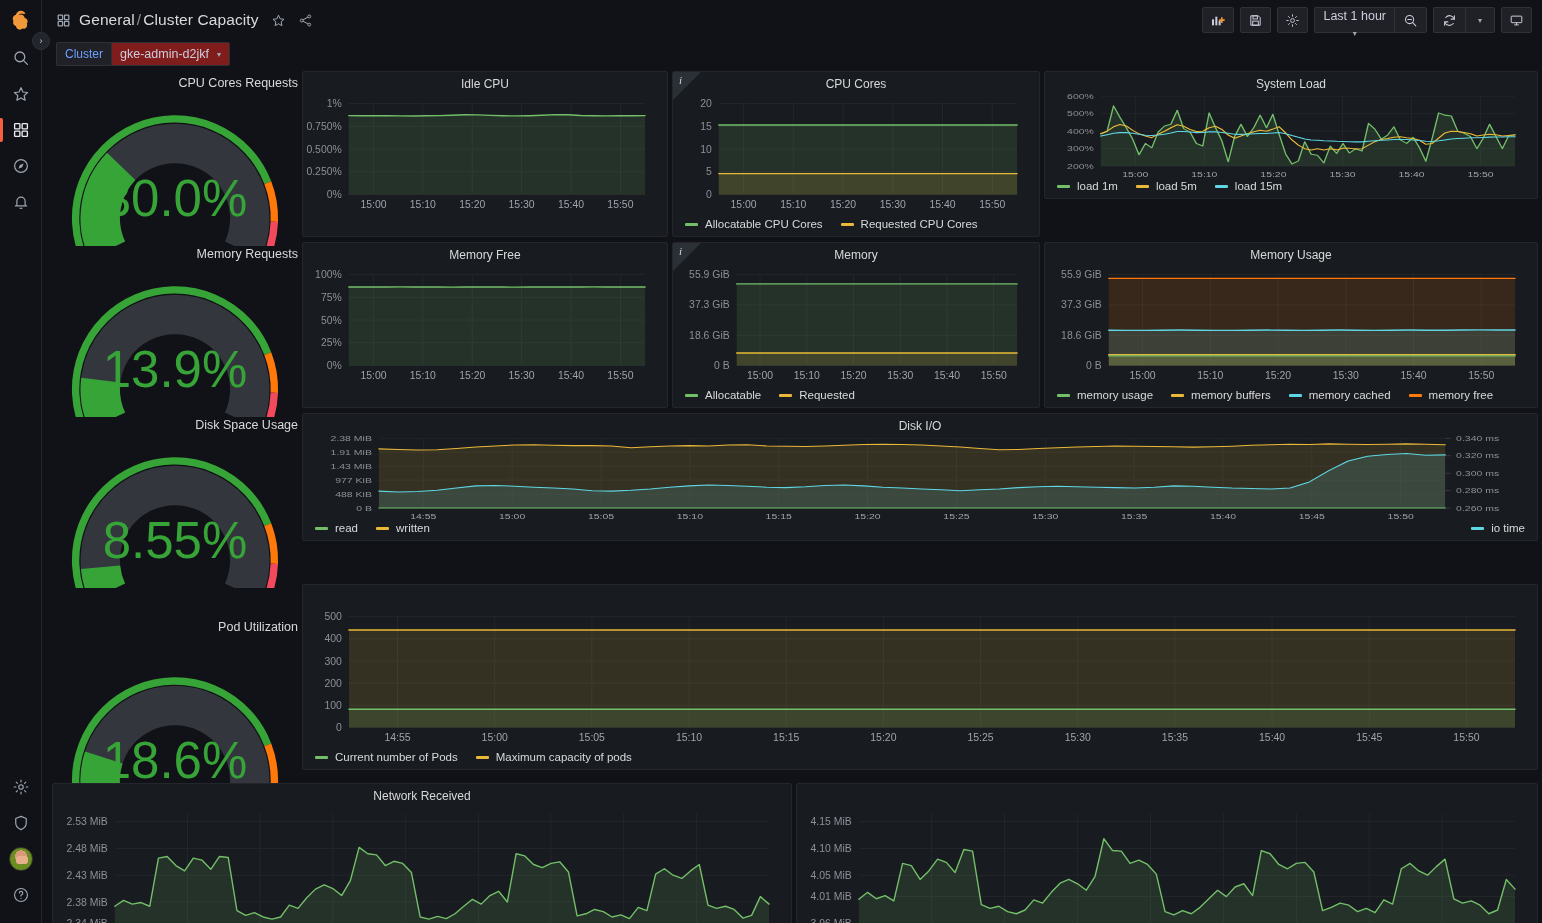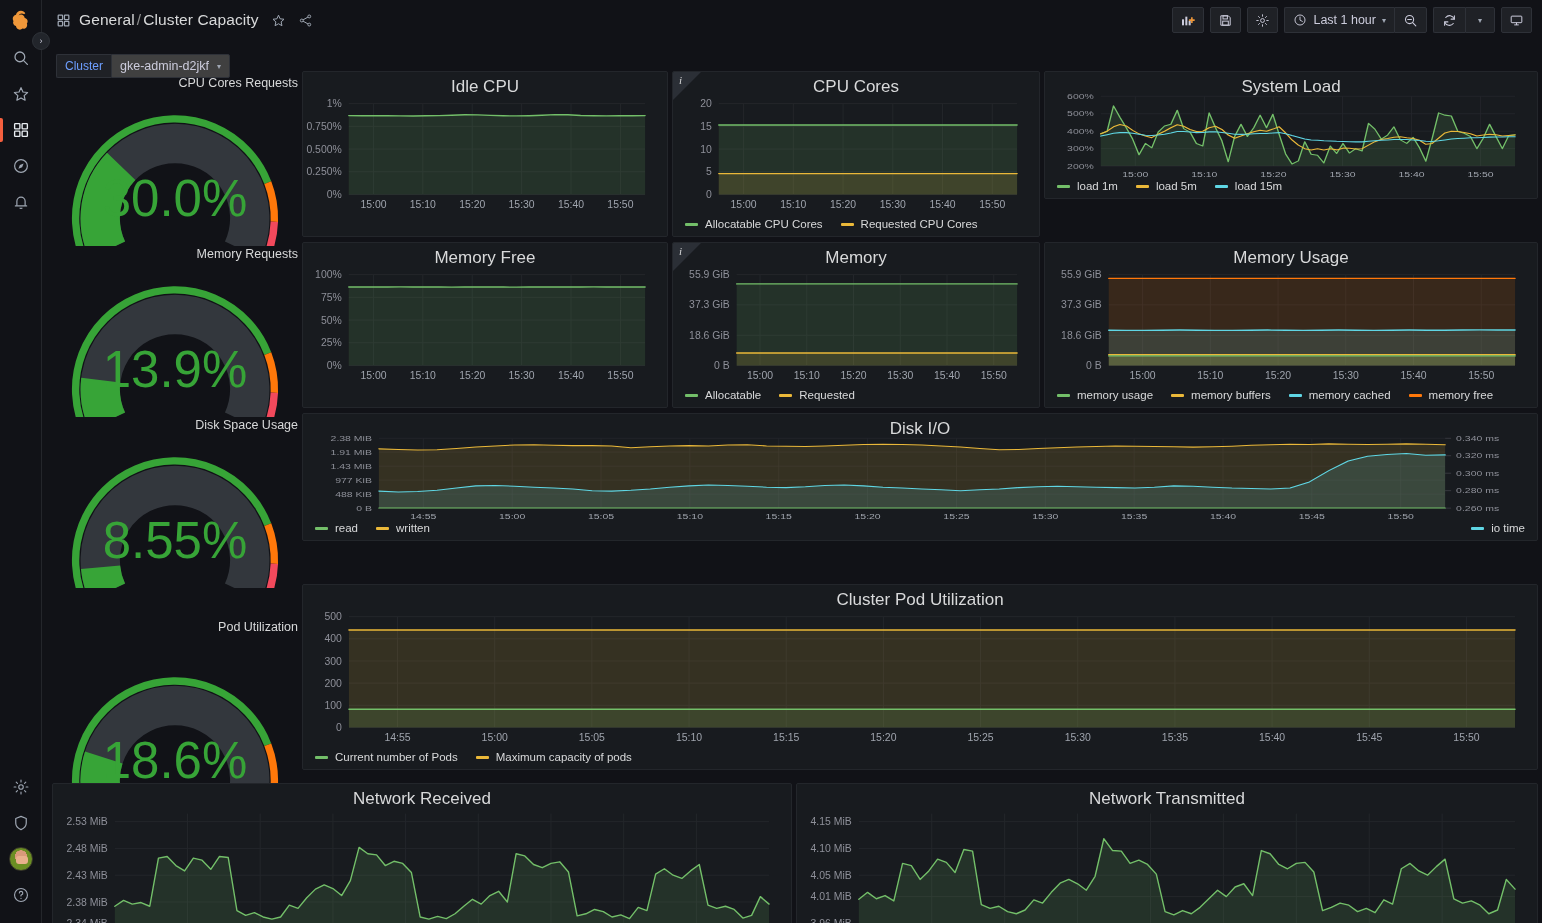--- a/index.html
+++ b/index.html
@@ -58,50 +58,50 @@
   .tbtn {
     height: 26px; min-width: 30px; padding: 0 7px;
     background: #1f2126; border: 1px solid #2e3138; border-radius: 2px;
     display: flex; align-items: center; justify-content: center; gap: 6px;
     color: #ccccdc; font-size: 12px; cursor: pointer;
   }
   .tbtn.group { padding: 0 8px; }
   .tbtn .cap { font-size: 12.5px; color: #ccccdc; }
   .tbtn .chev { font-size: 8px; color: #9fa7b3; }
   .tgroup { display: flex; }
-  .tgroup .tbtn { border-radius: 0; border-right-width: 0; }
+  .tgroup .tbtn { border-radius: 0; border-right-width: 0; flex-direction: column; }
   .tgroup .tbtn:first-child { border-radius: 2px 0 0 2px; }
   .tgroup .tbtn:last-child { border-radius: 0 2px 2px 0; border-right-width: 1px; }
 
   
   #varsrow {
-    position: absolute; left: 42px; top: 52px; width: 1500px; height: 28px;
+    position: absolute; left: 42px; top: 40px; width: 1500px; height: 28px;
     display: flex; align-items: center; padding-left: 14px; gap: 0;
   }
   .var-label {
     height: 24px; padding: 0 8px; background: #1f2126;
     border: 1px solid #2e3138; border-right: none; border-radius: 2px 0 0 2px;
     display: flex; align-items: center; font-size: 12px; color: #6e9fff;
   }
   .var-value {
-    height: 24px; padding: 0 8px; background: #404040;
+    height: 24px; padding: 0 8px; background: #7f1d1d;
     border: 1px solid #2e3138; border-radius: 0 2px 2px 0;
     display: flex; align-items: center; gap: 8px; font-size: 12.5px; color: #ccccdc;
     cursor: pointer;
   }
   .var-value .chev { font-size: 8px; color: #9fa7b3; }
 
   
   .panel {
     position: absolute; background: #181b1f;
     border: 1px solid #23262b; border-radius: 2px; overflow: hidden;
   }
   .panel-title {
     position: absolute; left: 0; right: 0; top: 5px; text-align: center;
-    font-size: 17px; color: #d8d9da; font-weight: normal; pointer-events: none;
+    font-size: 12px; color: #d8d9da; font-weight: normal; pointer-events: none;
   }
   .panel-info {
     position: absolute; left: 0; top: 0; width: 0; height: 0;
     border-left: 28px solid #2b2f36; border-bottom: 28px solid transparent;
     cursor: pointer;
   }
   .panel-info i {
     position: absolute; left: -22px; top: 2px; font-style: italic;
     font-size: 11px; color: #d8d9da; font-family: "Liberation Serif", serif;
   }
@@ -645,21 +645,20 @@
         </div>
       </div>
       <div class="legend right">
         <div class="lg-item">
           <span class="lg-swatch" style="background: rgb(95, 214, 228);"></span>
           <span>io time</span>
         </div>
       </div>
     </div>
     <div class="panel" style="left: 302px; top: 584px; width: 1236px; height: 186px;">
-      <div class="panel-title">Cluster Pod Utilization</div>
       <svg class="gsvg" viewBox="0 0 1236 186" preserveAspectRatio="none">
         <line x1="46" y1="144" x2="1214" y2="144" stroke="#23262b" stroke-width="1"></line>
         <text x="39" y="147.6" text-anchor="end" class="axis-text">0</text>
         <line x1="46" y1="121.6" x2="1214" y2="121.6" stroke="#23262b" stroke-width="1"></line>
         <text x="39" y="125.19999999999999" text-anchor="end" class="axis-text">100</text>
         <line x1="46" y1="99.19999999999999" x2="1214" y2="99.19999999999999" stroke="#23262b" stroke-width="1"></line>
         <text x="39" y="102.79999999999998" text-anchor="end" class="axis-text">200</text>
         <line x1="46" y1="76.8" x2="1214" y2="76.8" stroke="#23262b" stroke-width="1"></line>
         <text x="39" y="80.39999999999999" text-anchor="end" class="axis-text">300</text>
         <line x1="46" y1="54.39999999999999" x2="1214" y2="54.39999999999999" stroke="#23262b" stroke-width="1"></line>
@@ -725,21 +724,20 @@
         <line x1="353.55555555555554" y1="30" x2="353.55555555555554" y2="144" stroke="#23262b" stroke-width="1"></line>
         <line x1="426.44444444444446" y1="30" x2="426.44444444444446" y2="144" stroke="#23262b" stroke-width="1"></line>
         <line x1="499.3333333333333" y1="30" x2="499.3333333333333" y2="144" stroke="#23262b" stroke-width="1"></line>
         <line x1="572.2222222222222" y1="30" x2="572.2222222222222" y2="144" stroke="#23262b" stroke-width="1"></line>
         <line x1="645.1111111111111" y1="30" x2="645.1111111111111" y2="144" stroke="#23262b" stroke-width="1"></line>
         <path d="M62.00 123.91 L70.75 117.94 L79.49 121.74 L88.24 120.11 L96.99 123.91 L105.73 75.06 L114.48 73.43 L123.23 82.66 L131.97 88.09 L140.72 75.06 L149.47 77.23 L158.21 86.46 L166.96 73.43 L175.71 74.51 L184.45 128.26 L193.20 133.14 L201.95 130.43 L210.69 134.77 L219.44 136.94 L228.19 134.77 L236.93 122.83 L245.68 126.09 L254.43 115.23 L263.17 106.54 L271.92 102.20 L280.67 106.00 L289.41 113.06 L298.16 97.86 L306.91 64.20 L315.65 70.71 L324.40 71.80 L333.15 82.66 L341.89 78.31 L350.64 80.49 L359.39 89.71 L368.13 134.77 L376.88 136.94 L385.63 134.23 L394.37 136.40 L403.12 131.51 L411.87 123.91 L420.61 116.86 L429.36 121.74 L438.11 113.06 L446.85 108.71 L455.60 119.57 L464.35 70.71 L473.09 72.89 L481.84 81.57 L490.59 84.83 L499.33 80.49 L508.08 78.86 L516.83 89.17 L525.57 133.69 L534.32 131.51 L543.07 127.17 L551.81 129.34 L560.56 134.77 L569.31 132.60 L578.05 136.40 L586.80 125.00 L595.55 128.26 L604.29 91.34 L613.04 85.91 L621.79 92.43 L630.53 95.69 L639.28 88.09 L648.03 81.57 L656.77 122.83 L665.52 126.09 L674.27 123.91 L683.01 127.17 L691.76 135.86 L700.51 133.14 L709.25 114.14 L718.00 121.74 L 718.00 144 L 62.00 144 Z" fill="#73bf69" fill-opacity="0.14" stroke="none"></path>
         <path d="M62.00 123.91 L70.75 117.94 L79.49 121.74 L88.24 120.11 L96.99 123.91 L105.73 75.06 L114.48 73.43 L123.23 82.66 L131.97 88.09 L140.72 75.06 L149.47 77.23 L158.21 86.46 L166.96 73.43 L175.71 74.51 L184.45 128.26 L193.20 133.14 L201.95 130.43 L210.69 134.77 L219.44 136.94 L228.19 134.77 L236.93 122.83 L245.68 126.09 L254.43 115.23 L263.17 106.54 L271.92 102.20 L280.67 106.00 L289.41 113.06 L298.16 97.86 L306.91 64.20 L315.65 70.71 L324.40 71.80 L333.15 82.66 L341.89 78.31 L350.64 80.49 L359.39 89.71 L368.13 134.77 L376.88 136.94 L385.63 134.23 L394.37 136.40 L403.12 131.51 L411.87 123.91 L420.61 116.86 L429.36 121.74 L438.11 113.06 L446.85 108.71 L455.60 119.57 L464.35 70.71 L473.09 72.89 L481.84 81.57 L490.59 84.83 L499.33 80.49 L508.08 78.86 L516.83 89.17 L525.57 133.69 L534.32 131.51 L543.07 127.17 L551.81 129.34 L560.56 134.77 L569.31 132.60 L578.05 136.40 L586.80 125.00 L595.55 128.26 L604.29 91.34 L613.04 85.91 L621.79 92.43 L630.53 95.69 L639.28 88.09 L648.03 81.57 L656.77 122.83 L665.52 126.09 L674.27 123.91 L683.01 127.17 L691.76 135.86 L700.51 133.14 L709.25 114.14 L718.00 121.74 " fill="none" stroke="#73bf69" stroke-width="1.4" stroke-linejoin="round" stroke-linecap="round"></path>
       </svg>
     </div>
     <div class="panel" style="left: 796px; top: 783px; width: 742px; height: 150px;">
-      <div class="panel-title">Network Transmitted</div>
       <svg class="gsvg" viewBox="0 0 742 150" preserveAspectRatio="none">
         <line x1="62" y1="141.28571428571433" x2="720" y2="141.28571428571433" stroke="#23262b" stroke-width="1"></line>
         <text x="55" y="144.88571428571433" text-anchor="end" class="axis-text">3.96 MiB</text>
         <line x1="62" y1="114.1428571428573" x2="720" y2="114.1428571428573" stroke="#23262b" stroke-width="1"></line>
         <text x="55" y="117.74285714285729" text-anchor="end" class="axis-text">4.01 MiB</text>
         <line x1="62" y1="92.42857142857156" x2="720" y2="92.42857142857156" stroke="#23262b" stroke-width="1"></line>
         <text x="55" y="96.02857142857155" text-anchor="end" class="axis-text">4.05 MiB</text>
         <line x1="62" y1="65.2857142857145" x2="720" y2="65.2857142857145" stroke="#23262b" stroke-width="1"></line>
         <text x="55" y="68.8857142857145" text-anchor="end" class="axis-text">4.10 MiB</text>
         <line x1="62" y1="38.14285714285697" x2="720" y2="38.14285714285697" stroke="#23262b" stroke-width="1"></line>

